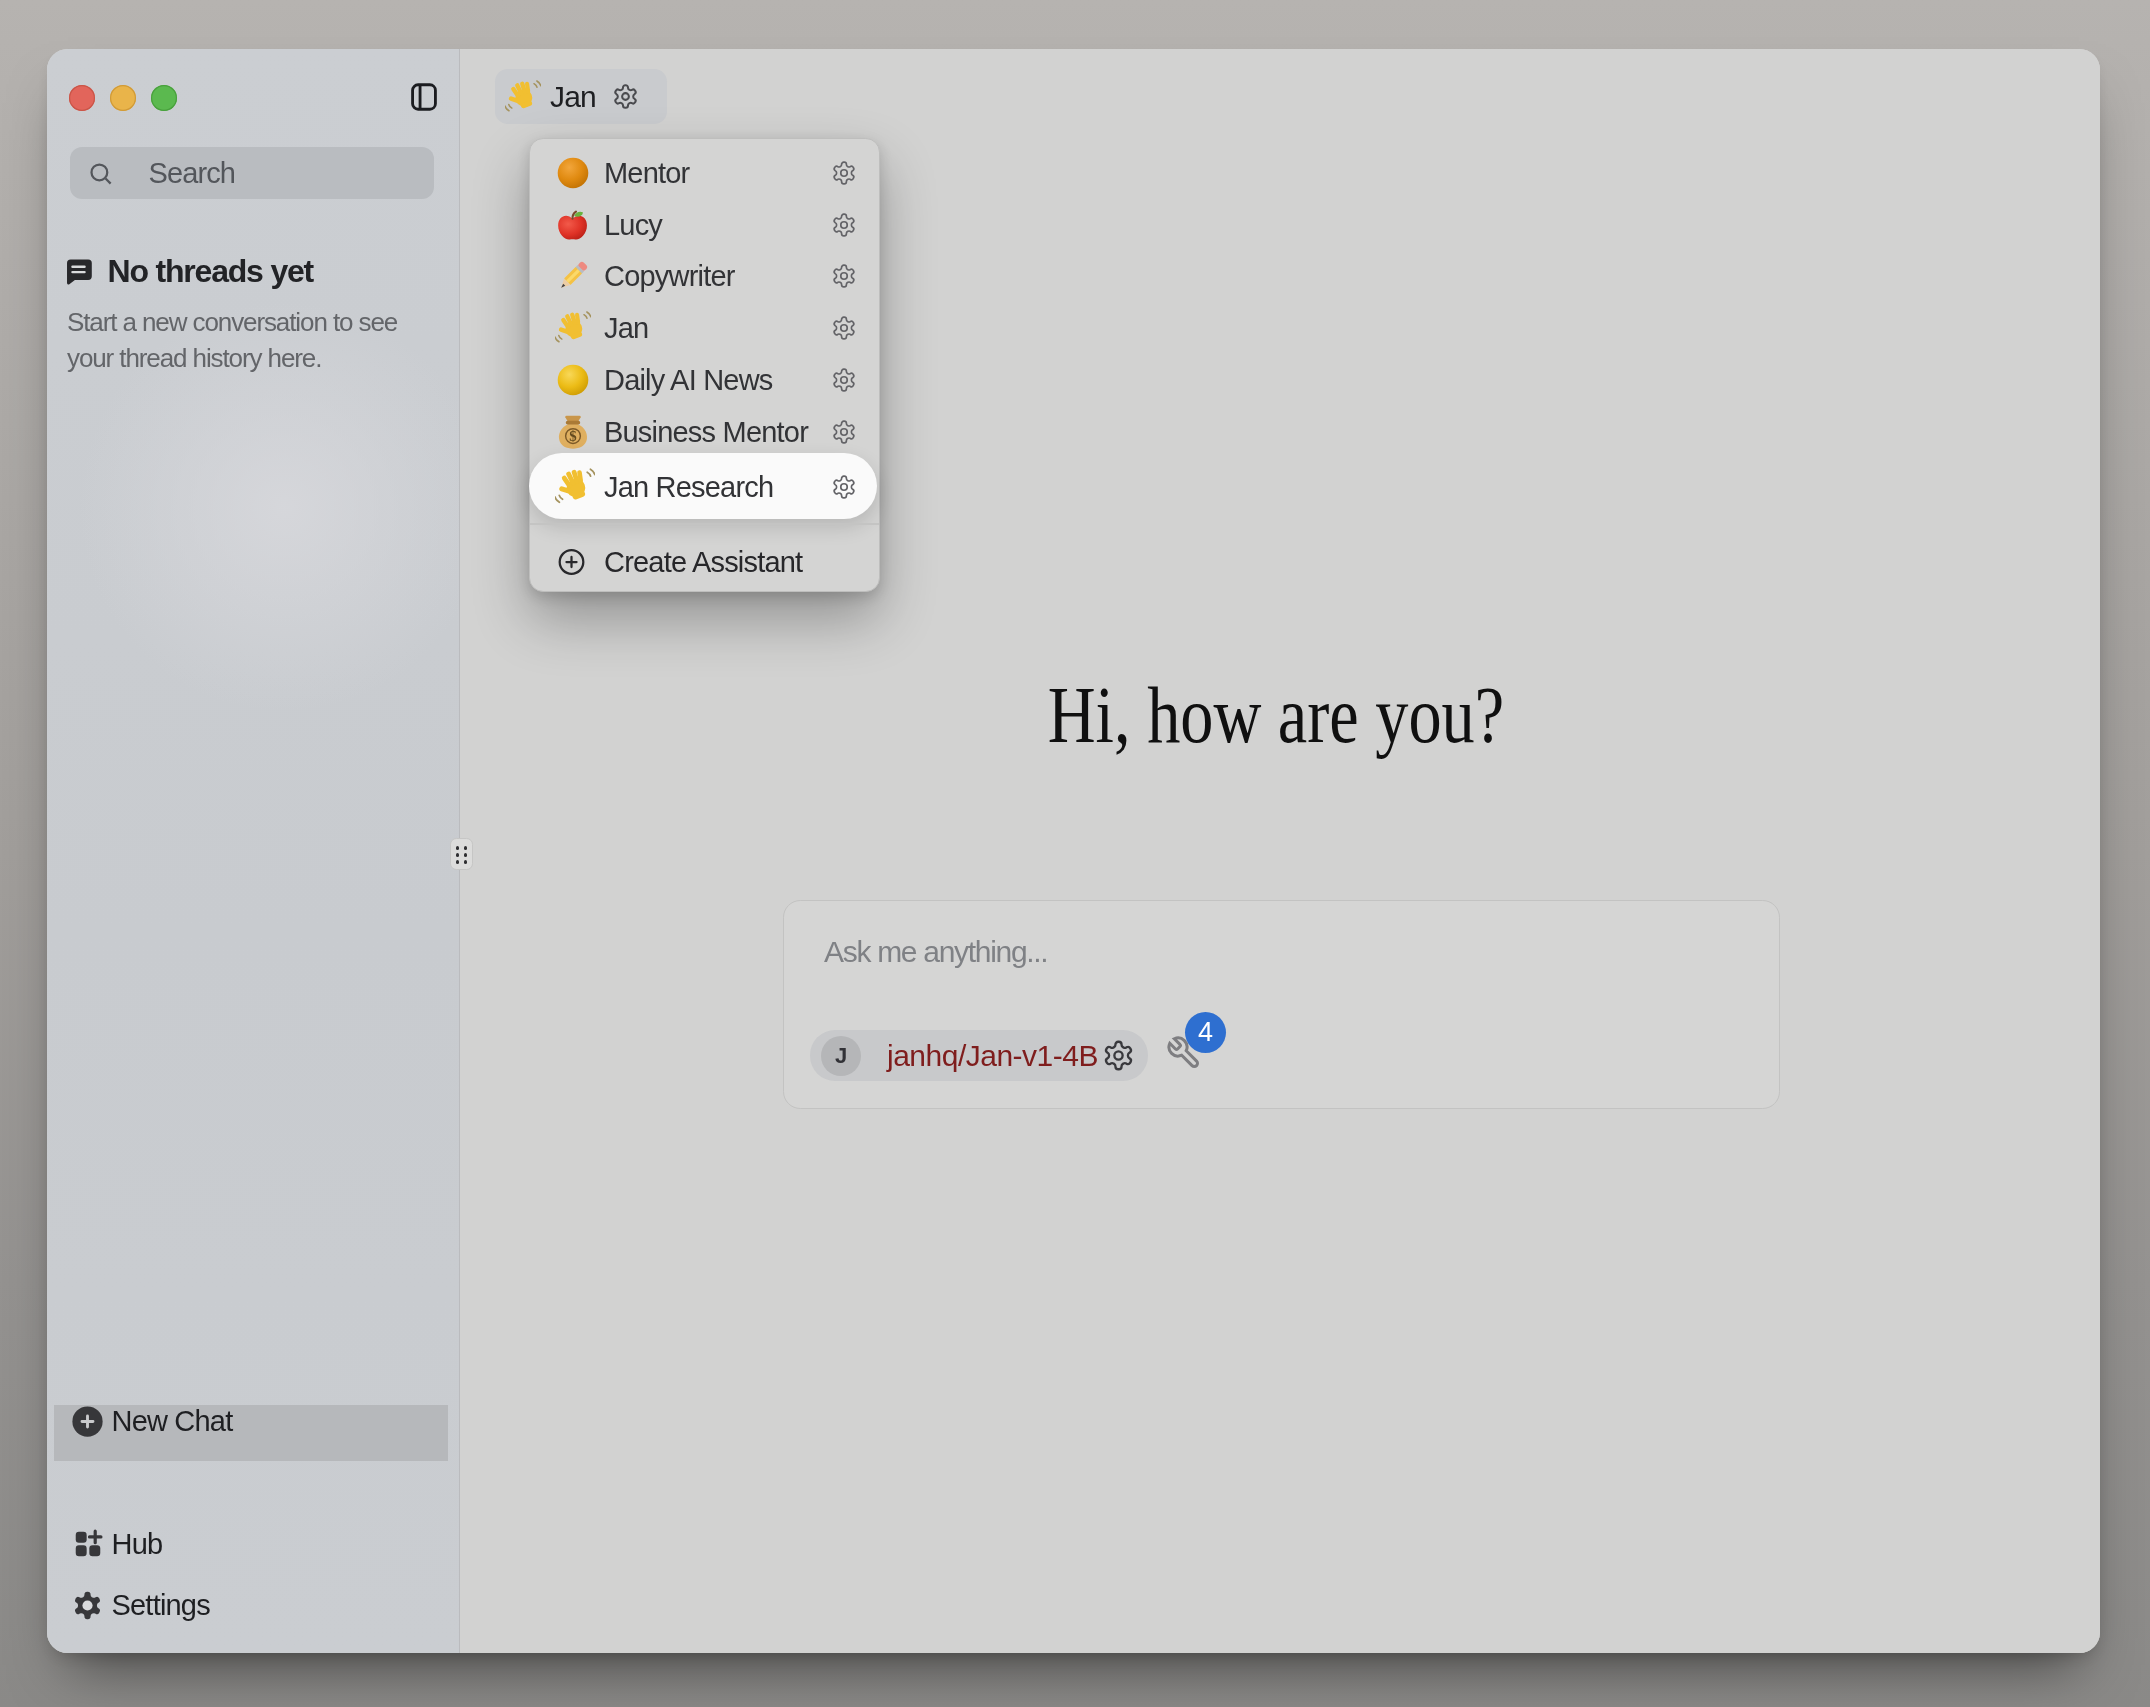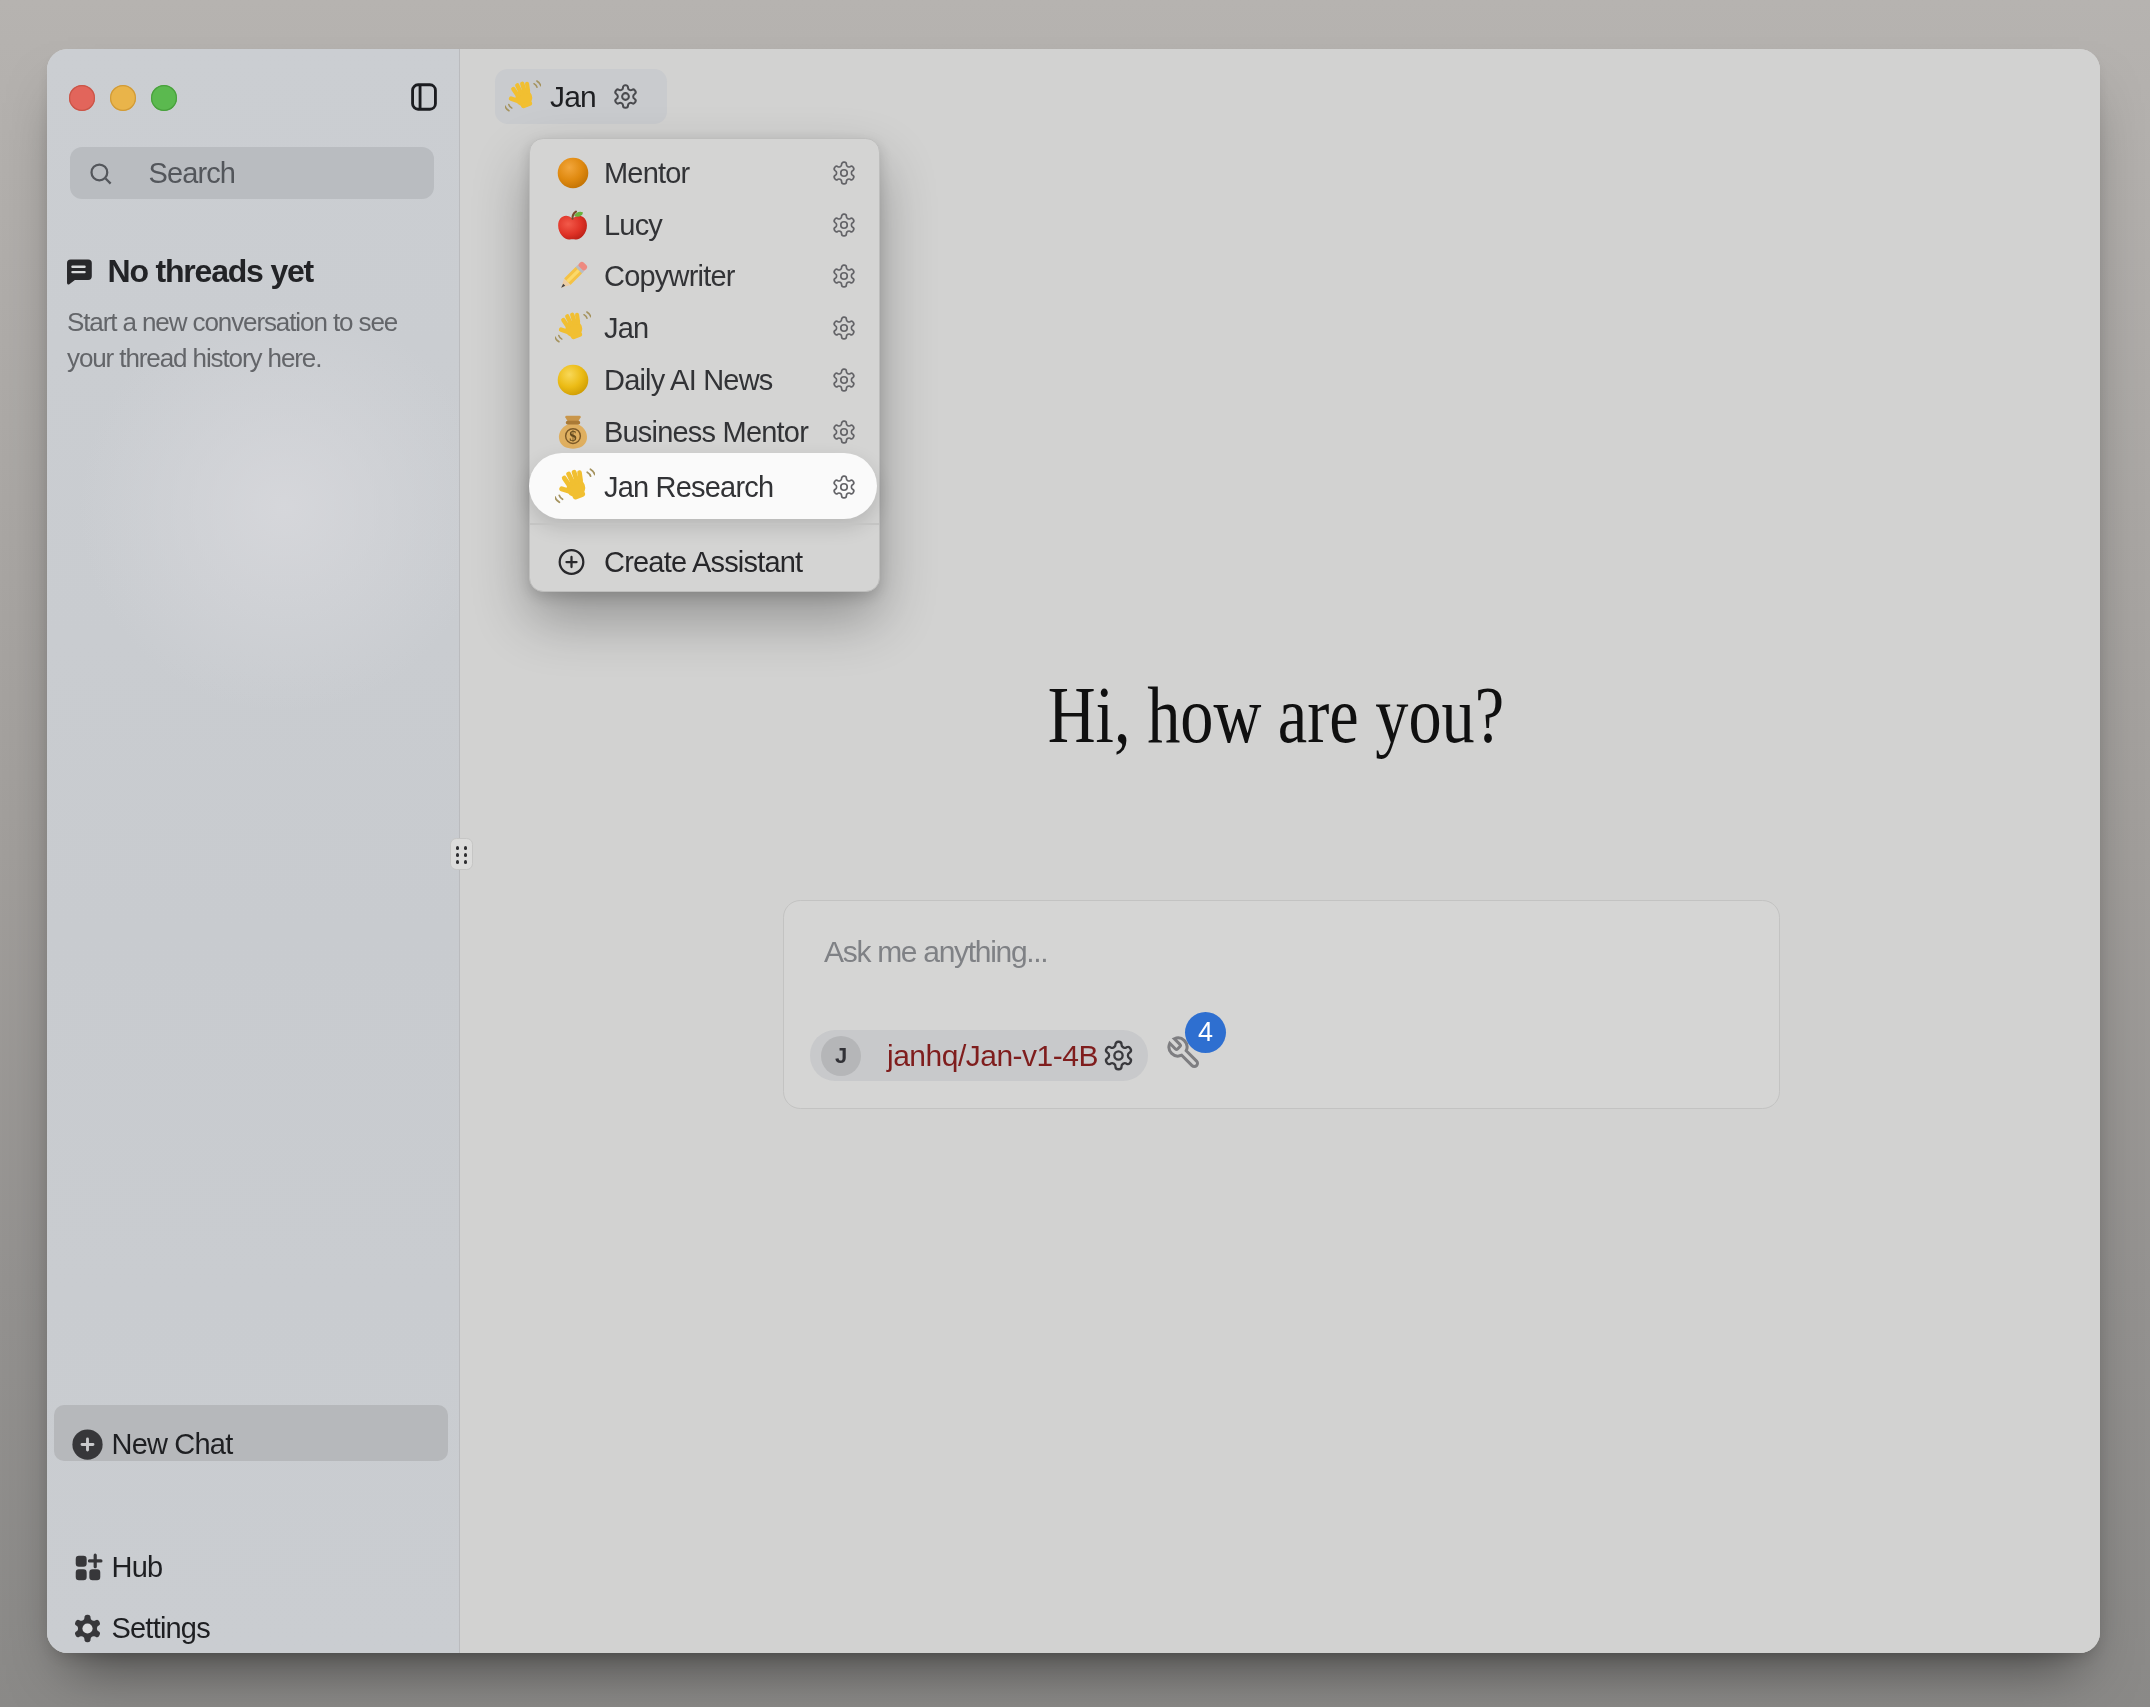--- a/index.html
+++ b/index.html
@@ -28,21 +28,21 @@
   .toggle { position:absolute; left:364px; top:34px; }
   .search {
     position:absolute; left:23px; top:98px; width:364px; height:52px;
     border-radius:12px; background:#b9bcc0; display:flex; align-items:center;
     color:#53565b; font-size:29px; letter-spacing:-0.9px;gap:24px;
   }
   .search svg { margin:0 11px 0 16.6px; }
   .nt-row { position:absolute; left:17.4px; top:204px; display:flex; align-items:center; }
   .nt-row .txt { margin-left:14.2px; font-size:32px; font-weight:700; color:#222326; letter-spacing:-1.2px;}
   .nt-para { position:absolute; left:20px; top:255px; width:371px; font-size:26px; letter-spacing:-1.1px; line-height:36px; color:#636569; }
-  .navrow { position:absolute; left:7.1px; width:394px; height:56px; display:flex; align-items:flex-end; border-radius:10px; }
+  .navrow { position:absolute; left:7.1px; width:394px; height:56px; display:flex; align-items:flex-start; border-radius:0; }
   .navrow .ic { width:51px; margin-left:8px; display:flex; justify-content:center; }
   .navrow .lb { font-size:29px; font-weight:500; color:#1e1f22; margin-left:-1.6px; letter-spacing:-0.8px;}
   .main { position:absolute; left:413px; top:0; right:0; bottom:0; background:#d2d2d1; }
 
   .janpill { position:absolute; left:35px; top:20px; width:172px; height:55px; border-radius:12.6px;
     background:#c9cbce; display:flex; align-items:center; }
   .janpill .lb { font-size:30px; font-weight:500; letter-spacing:-0.8px; color:#1e1f22; margin:0 16px 0 9.5px; }
 
   .menu { position:absolute; left:51px; top:89px; width:351px; height:454px; border-radius:14.2px;
     background:#d4d4d3; border:0.8px solid #bebebd;

